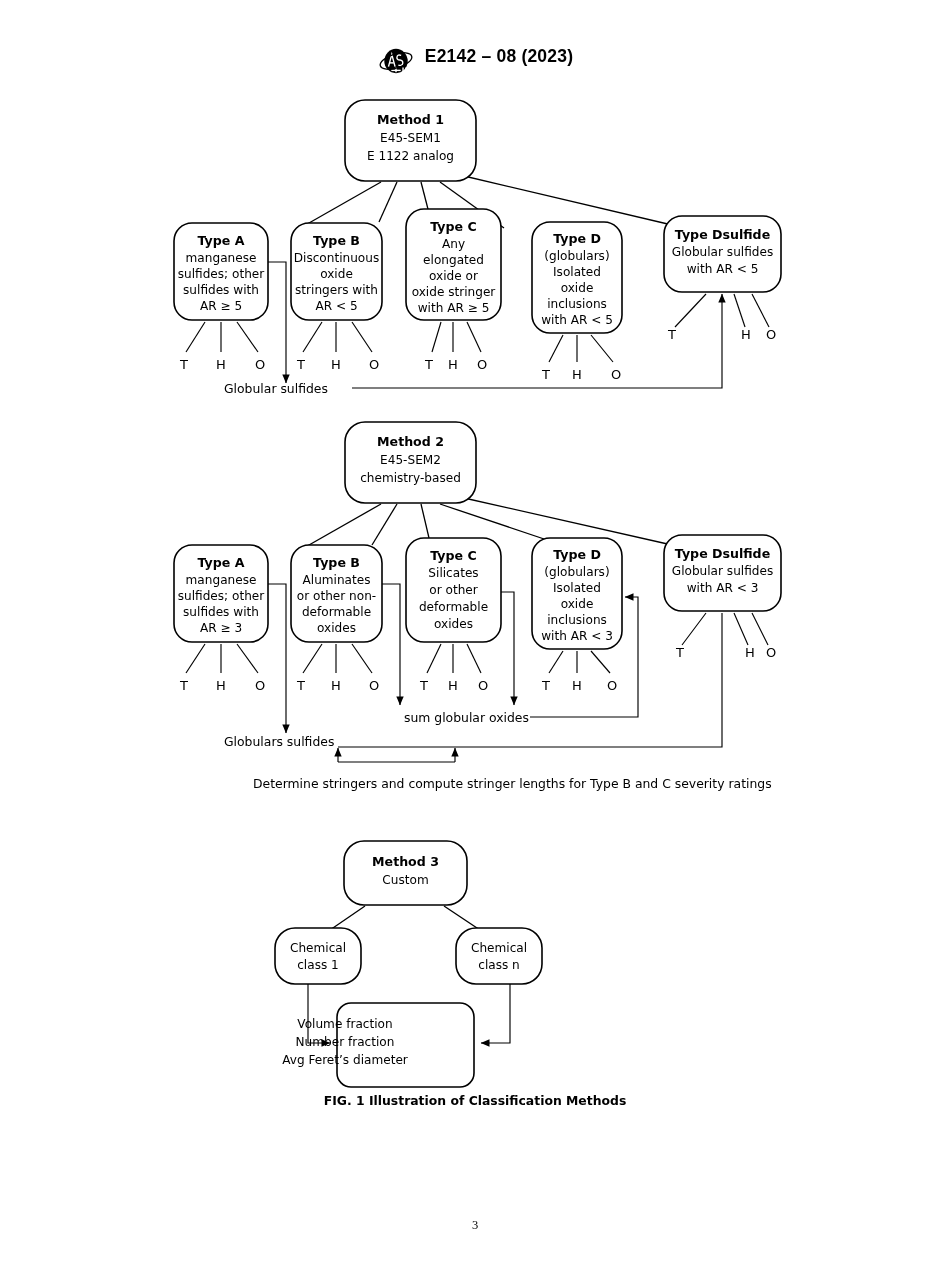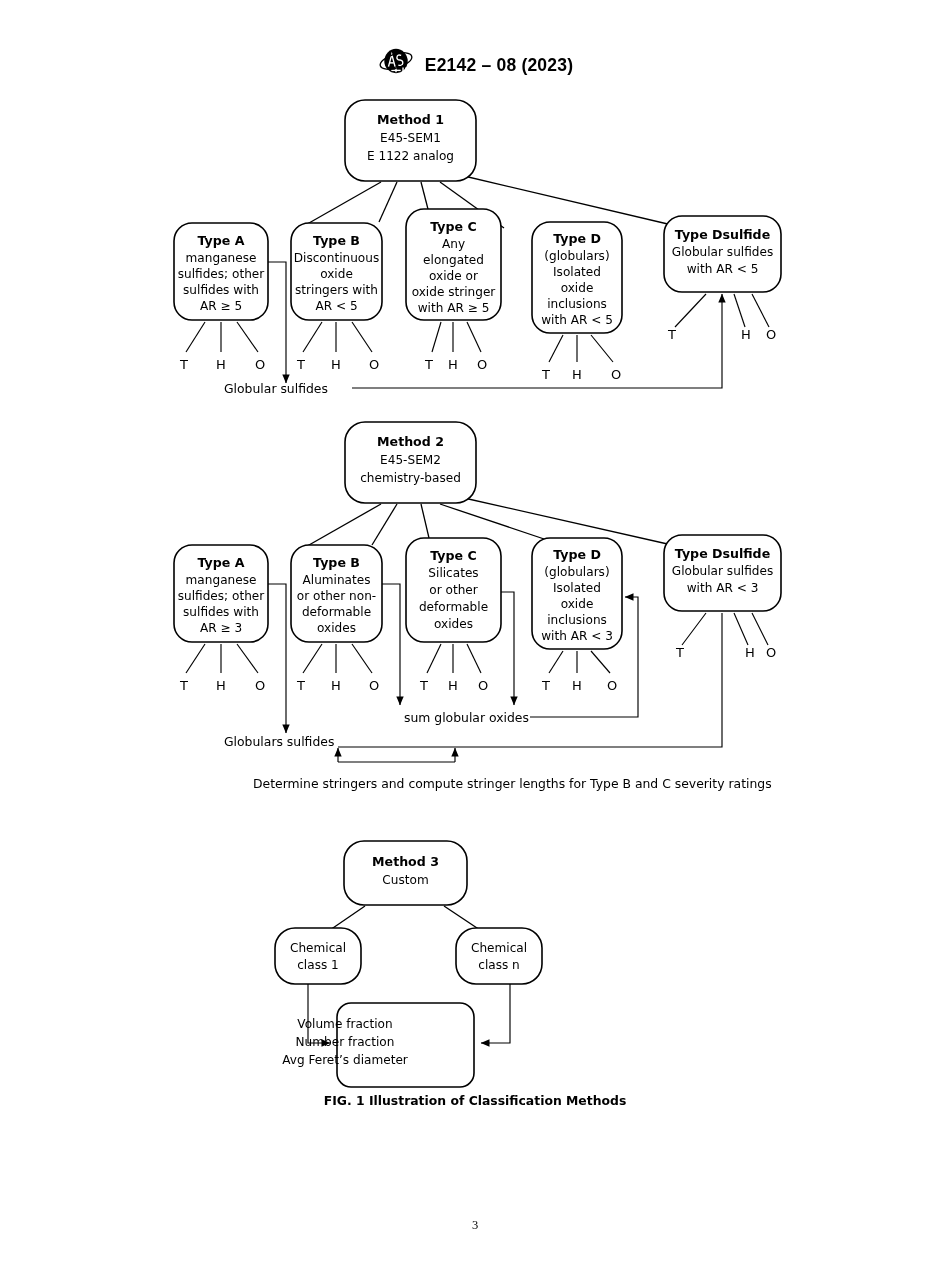--- a/index.html
+++ b/index.html
@@ -5,21 +5,21 @@
   html,body{margin:0;padding:0;background:#ffffff;}
   body{
     width:950px;height:1272px;position:relative;overflow:hidden;
     font-family:"DejaVu Sans", sans-serif;color:#000;
   }
   #page{position:absolute;inset:0;}
 
   
   .hdr{
     position:absolute;top:46px;left:0;width:950px;
-    display:flex;align-items:flex-end;justify-content:center;gap:10px;
+    display:flex;align-items:flex-start;justify-content:center;gap:10px;
   }
   .astm-logo{width:38px;height:30px;display:block;}
   .hdr-title{
     font-family:"Liberation Sans", sans-serif;
     font-size:17.5px;font-weight:bold;letter-spacing:.2px;white-space:nowrap;
   }
 
   
   svg#diagram{position:absolute;top:0;left:0;width:950px;height:1272px;}
   svg#diagram text{font-family:"DejaVu Sans", sans-serif;fill:#000;}

